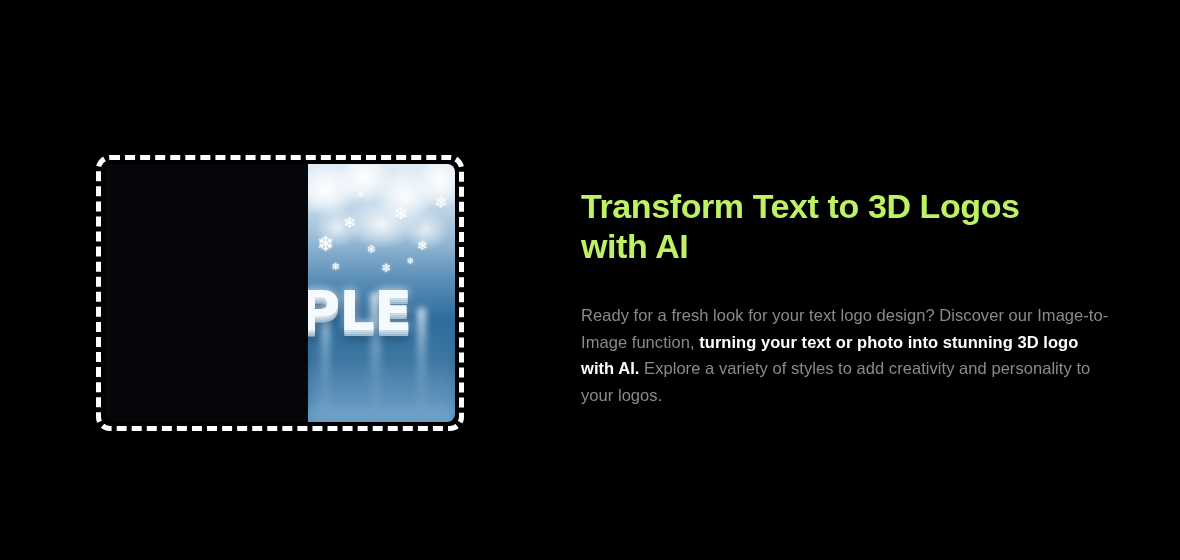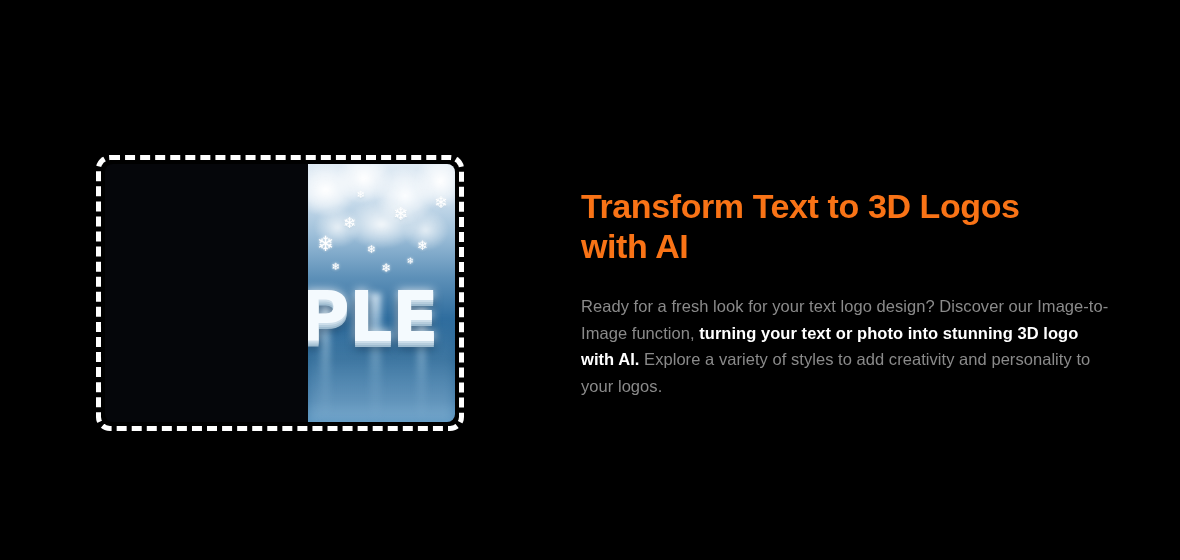--- a/index.html
+++ b/index.html
@@ -97,44 +97,44 @@
     text-shadow:0 0 3px rgba(255,255,255,.95), 0 1px 2px rgba(120,160,190,.5);
     pointer-events:none; line-height:1;
   }
   .shaft {
     position:absolute; bottom:0;
     background:linear-gradient(180deg, rgba(235,246,255,.80) 0%, rgba(200,228,245,.42) 34%, rgba(170,210,235,.16) 66%, rgba(255,255,255,0) 100%);
     filter:blur(3px);
   }
   .ice-word {
     position:absolute; left:-6%; top:46%;
-    font-size:69px; font-weight:700; letter-spacing:-1px;
+    font-size:56px; font-weight:700; letter-spacing:-1px;
     font-family:"DejaVu Sans", sans-serif;
     color:#f4fafe; line-height:1;
     text-shadow:
       0 2px 0 #cddeea, 0 4px 0 #b6cddd, 0 6px 0 #9fbcd0,
       0 8px 10px rgba(10,40,70,.55),
       0 0 10px rgba(255,255,255,.85);
     text-align: right;
   }
   .glare {
     position:absolute; left:0; right:0; bottom:0; height:40%;
     background:linear-gradient(180deg, rgba(255,255,255,0) 0%, rgba(180,215,238,.22) 58%, rgba(205,230,246,.30) 100%);
     filter:blur(6px);
   }
 
   
   .copy { position:absolute; left:581px; top:186px; width:528px; }
   .headline {
-    color:#f97316;
+    color:#bef264;
     font-size:34px; font-weight:700;
     line-height:1.19; letter-spacing:-.4px;
   }
   .body-copy {
-    margin-top:26px;
+    margin-top:35px;
     color:#8a8a8a;
     font-size:16.5px; line-height:1.62; letter-spacing:.05px;
   }
   .body-copy .accent { color:#ffffff; font-weight:700; }
 </style>
 </head>
 <body>
 
 <div class="stage">
 

